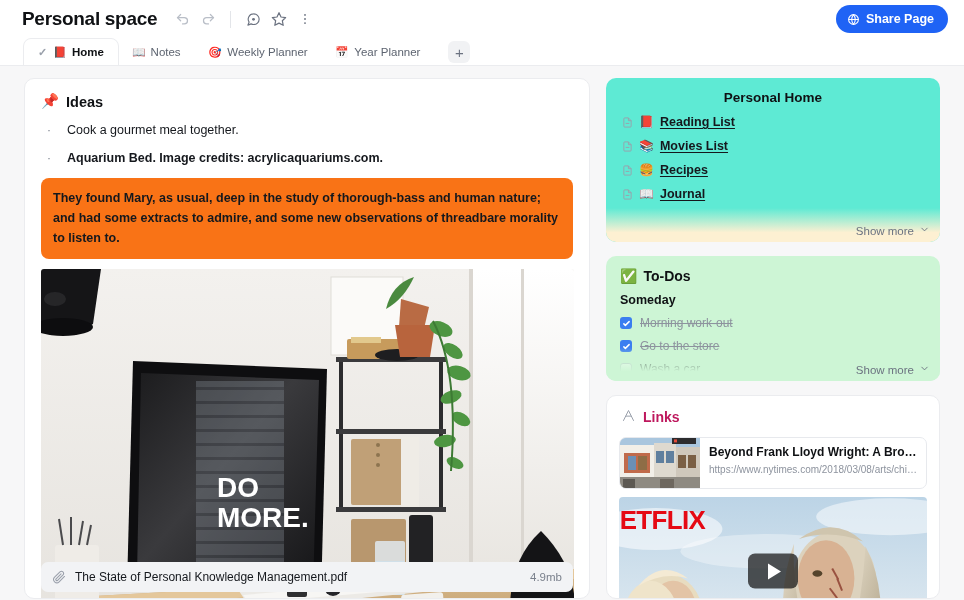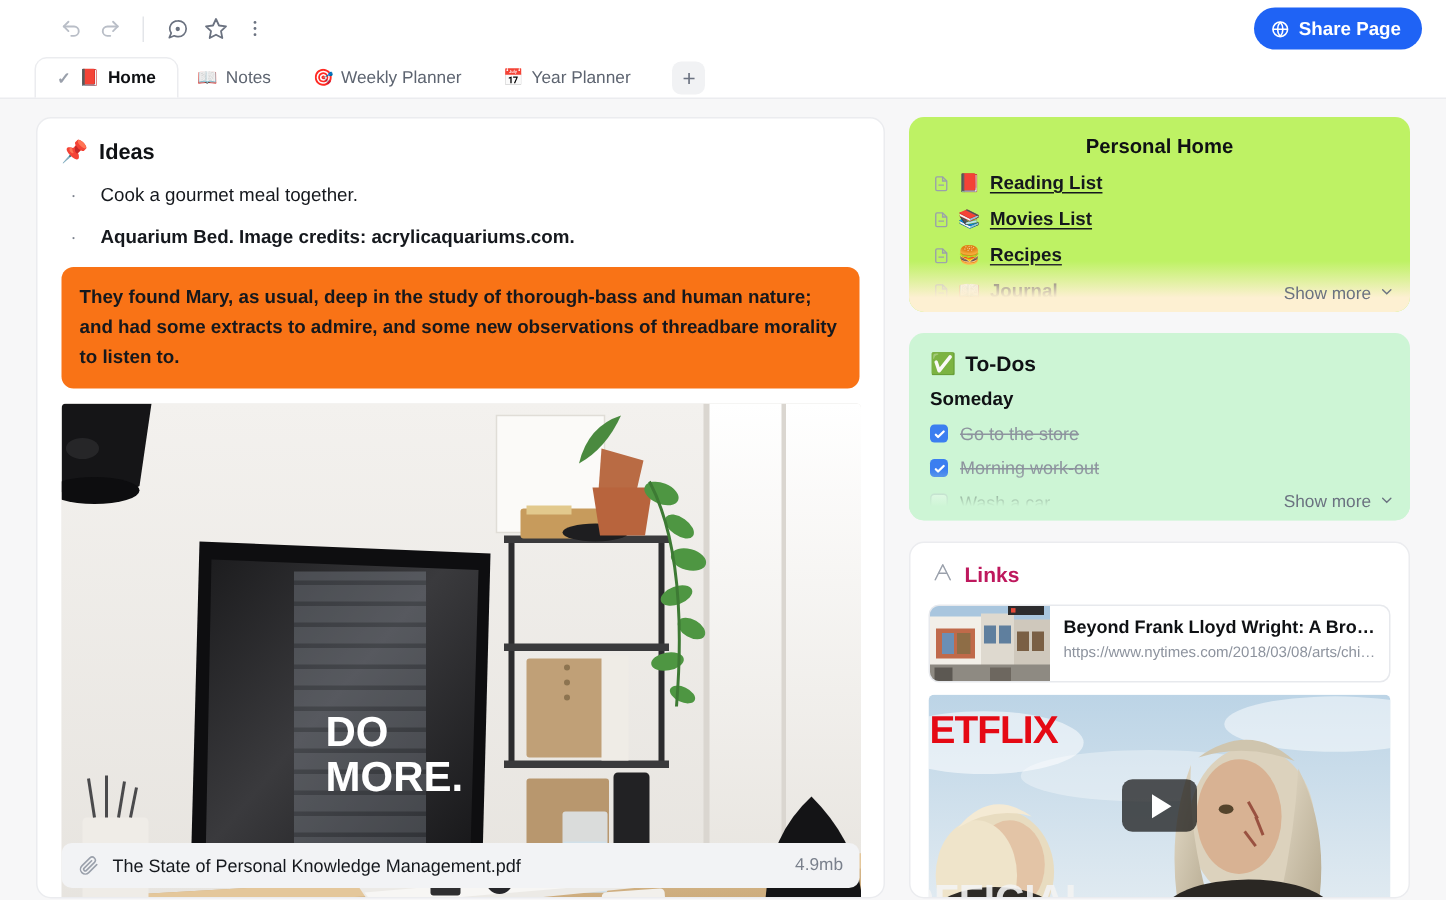--- a/index.html
+++ b/index.html
@@ -129,21 +129,21 @@
   .attach .clip { color: #9aa0ab; display: flex; }
 
   
   .side { width: 334px; display: flex; flex-direction: column; gap: 14px; }
 
   .side-card {
     border-radius: 10px;
     position: relative;
     overflow: hidden;
   }
-  .card-yellow { background: #bef264; height: 130px; }
+  .card-yellow { background: #5eead4; height: 164px; }
   .card-green  { background: #cdf5d5; height: 125px; }
   .card-white  { background: #fff; border: 1px solid #ebecef; flex: 1; }
 
   .yellow-title {
     text-align: center; font-size: 13.5px; font-weight: bold;
     padding: 12px 0 10px 0; color: #0f1114;
   }
   .doc-list { padding: 0 0 0 16px; }
   .doc-row {
     display: flex; align-items: center; gap: 6px;
@@ -243,20 +243,21 @@
     border-left: 13px solid #fff;
     border-top: 8px solid transparent;
     border-bottom: 8px solid transparent;
     margin-left: 3px;
   }
 </style>
 </head>
 <body>
 
 <div class="topbar">
+  <div class="page-title">Personal space</div>
 
   <div class="tool-group">
     <div class="tool-btn">
       <svg width="15" height="15" viewBox="0 0 24 24" fill="none" stroke="currentColor" stroke-width="2" stroke-linecap="round" stroke-linejoin="round">
           <path d="M9 14 4 9l5-5"></path>
           <path d="M4 9h11a5 5 0 0 1 0 10h-3"></path>
         </svg>
     </div>
     <div class="tool-btn">
       <svg width="15" height="15" viewBox="0 0 24 24" fill="none" stroke="currentColor" stroke-width="2" stroke-linecap="round" stroke-linejoin="round">
@@ -537,29 +538,29 @@
         <span>To-Dos</span>
       </div>
       <div class="green-sub">Someday</div>
       <div class="todo-list">
         <div class="todo-row done">
           <span class="cbox on">
             <svg width="9" height="9" viewBox="0 0 24 24" fill="none" stroke="#fff" stroke-width="4" stroke-linecap="round" stroke-linejoin="round">
                 <path d="m5 13 4 4 10-10"></path>
               </svg>
           </span>
-          <span class="lbl">Go to the store</span>
+          <span class="lbl">Morning work-out</span>
         </div>
         <div class="todo-row done">
           <span class="cbox on">
             <svg width="9" height="9" viewBox="0 0 24 24" fill="none" stroke="#fff" stroke-width="4" stroke-linecap="round" stroke-linejoin="round">
                 <path d="m5 13 4 4 10-10"></path>
               </svg>
           </span>
-          <span class="lbl">Morning work-out</span>
+          <span class="lbl">Go to the store</span>
         </div>
         <div class="todo-row">
           <span class="cbox off"></span>
           <span class="lbl">Wash a car</span>
         </div>
       </div>
       <div class="fade-g"></div>
       <div class="showmore">
         <span>Show more</span>
         <span>

